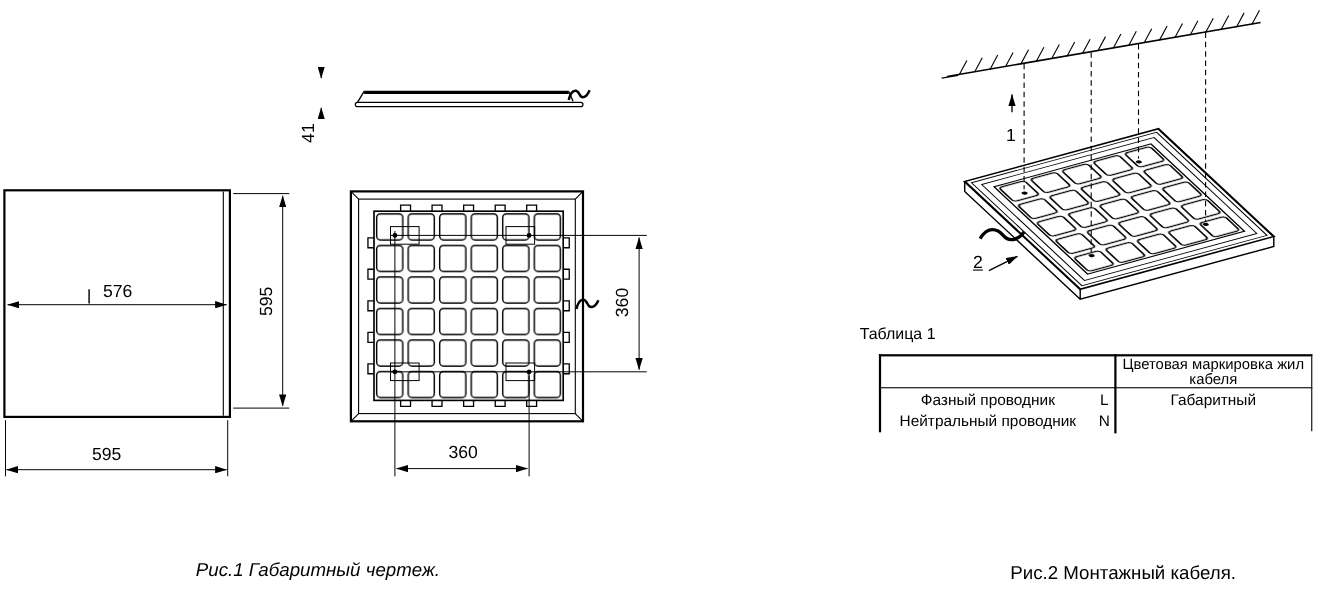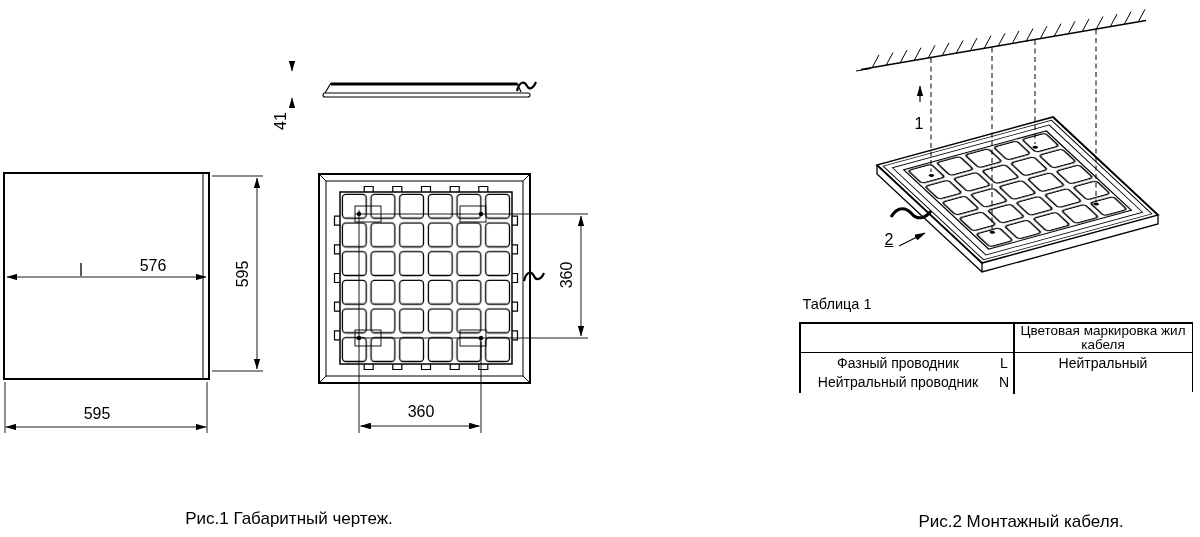--- a/index.html
+++ b/index.html
@@ -126,40 +126,40 @@
         <circle cx="0.78" cy="0.20" r="0.013" fill="#000" stroke="none"></circle>
         <circle cx="0.19" cy="0.78" r="0.013" fill="#000" stroke="none"></circle>
         <circle cx="0.78" cy="0.78" r="0.013" fill="#000" stroke="none"></circle>
       </g>
       <path d="M877 165 L877 174 L982 272 L1158 224 L1158 215 M982 272 L982 263" stroke-width="1.3"></path>
       <path d="M891 217 c7,-12 16,-9 21,-3 c5,6 13,5 19,-3" stroke-width="3"></path>
       <line x1="899" y1="246" x2="925" y2="233" stroke-width="1.2" marker-end="url(#arr)"></line>
     </g>
   </svg>
 
-  <div class="lbl" style="left:107px;top:266px;margin-left:46px;">576</div>
+  <div class="lbl" style="left:107px;top:266px;">576</div>
   <div class="lbl rot" style="left:243px;top:274px;">595</div>
   <div class="lbl" style="left:97px;top:414px;">595</div>
   <div class="lbl rot" style="left:281px;top:121px;">41</div>
   <div class="lbl rot" style="left:567px;top:275px;">360</div>
   <div class="lbl" style="left:421px;top:412px;">360</div>
   <div class="lbl callout" style="left:919px;top:124px;">1</div>
   <div class="lbl callout underline" style="left:889px;top:240px;">2</div>
 
-  <div class="lbl caption" style="left:289px;top:518px;">Рис.1 Габаритный чертеж.</div>
+  <div class="lbl caption" style="left:289px;top:518px;font-style:italic;">Рис.1 Габаритный чертеж.</div>
   <div class="lbl caption" style="left:1021px;top:521px;">Рис.2 Монтажный кабеля.</div>
-  <div class="lbl title" style="left:837px;top:304px;">Таблица 1</div>
+  <div class="lbl title" style="left:816px;top:304px;">Таблица 1</div>
 
   <div class="tbl">
     <div class="bline" style="left:0;top:0;width:394px;height:1.5px;"></div>
     <div class="bline" style="left:0;top:0;width:1.5px;height:71px;"></div>
     <div class="bline" style="left:392.5px;top:0;width:1.5px;height:70px;"></div>
     <div class="bline" style="left:214px;top:0;width:1.5px;height:72px;"></div>
     <div class="bline" style="left:0;top:29.5px;width:394px;height:1.5px;"></div>
     <div class="cell hdr">Цветовая маркировка жил кабеля</div>
     <div class="cell name1">Фазный проводник</div>
     <div class="cell code1">L</div>
-    <div class="cell clr1">Нейтральный</div>
+    <div class="cell clr1">Габаритный</div>
     <div class="cell name2">Нейтральный проводник</div>
     <div class="cell code2">N</div>
   </div>
 
 </div>
 
 </body></html>

